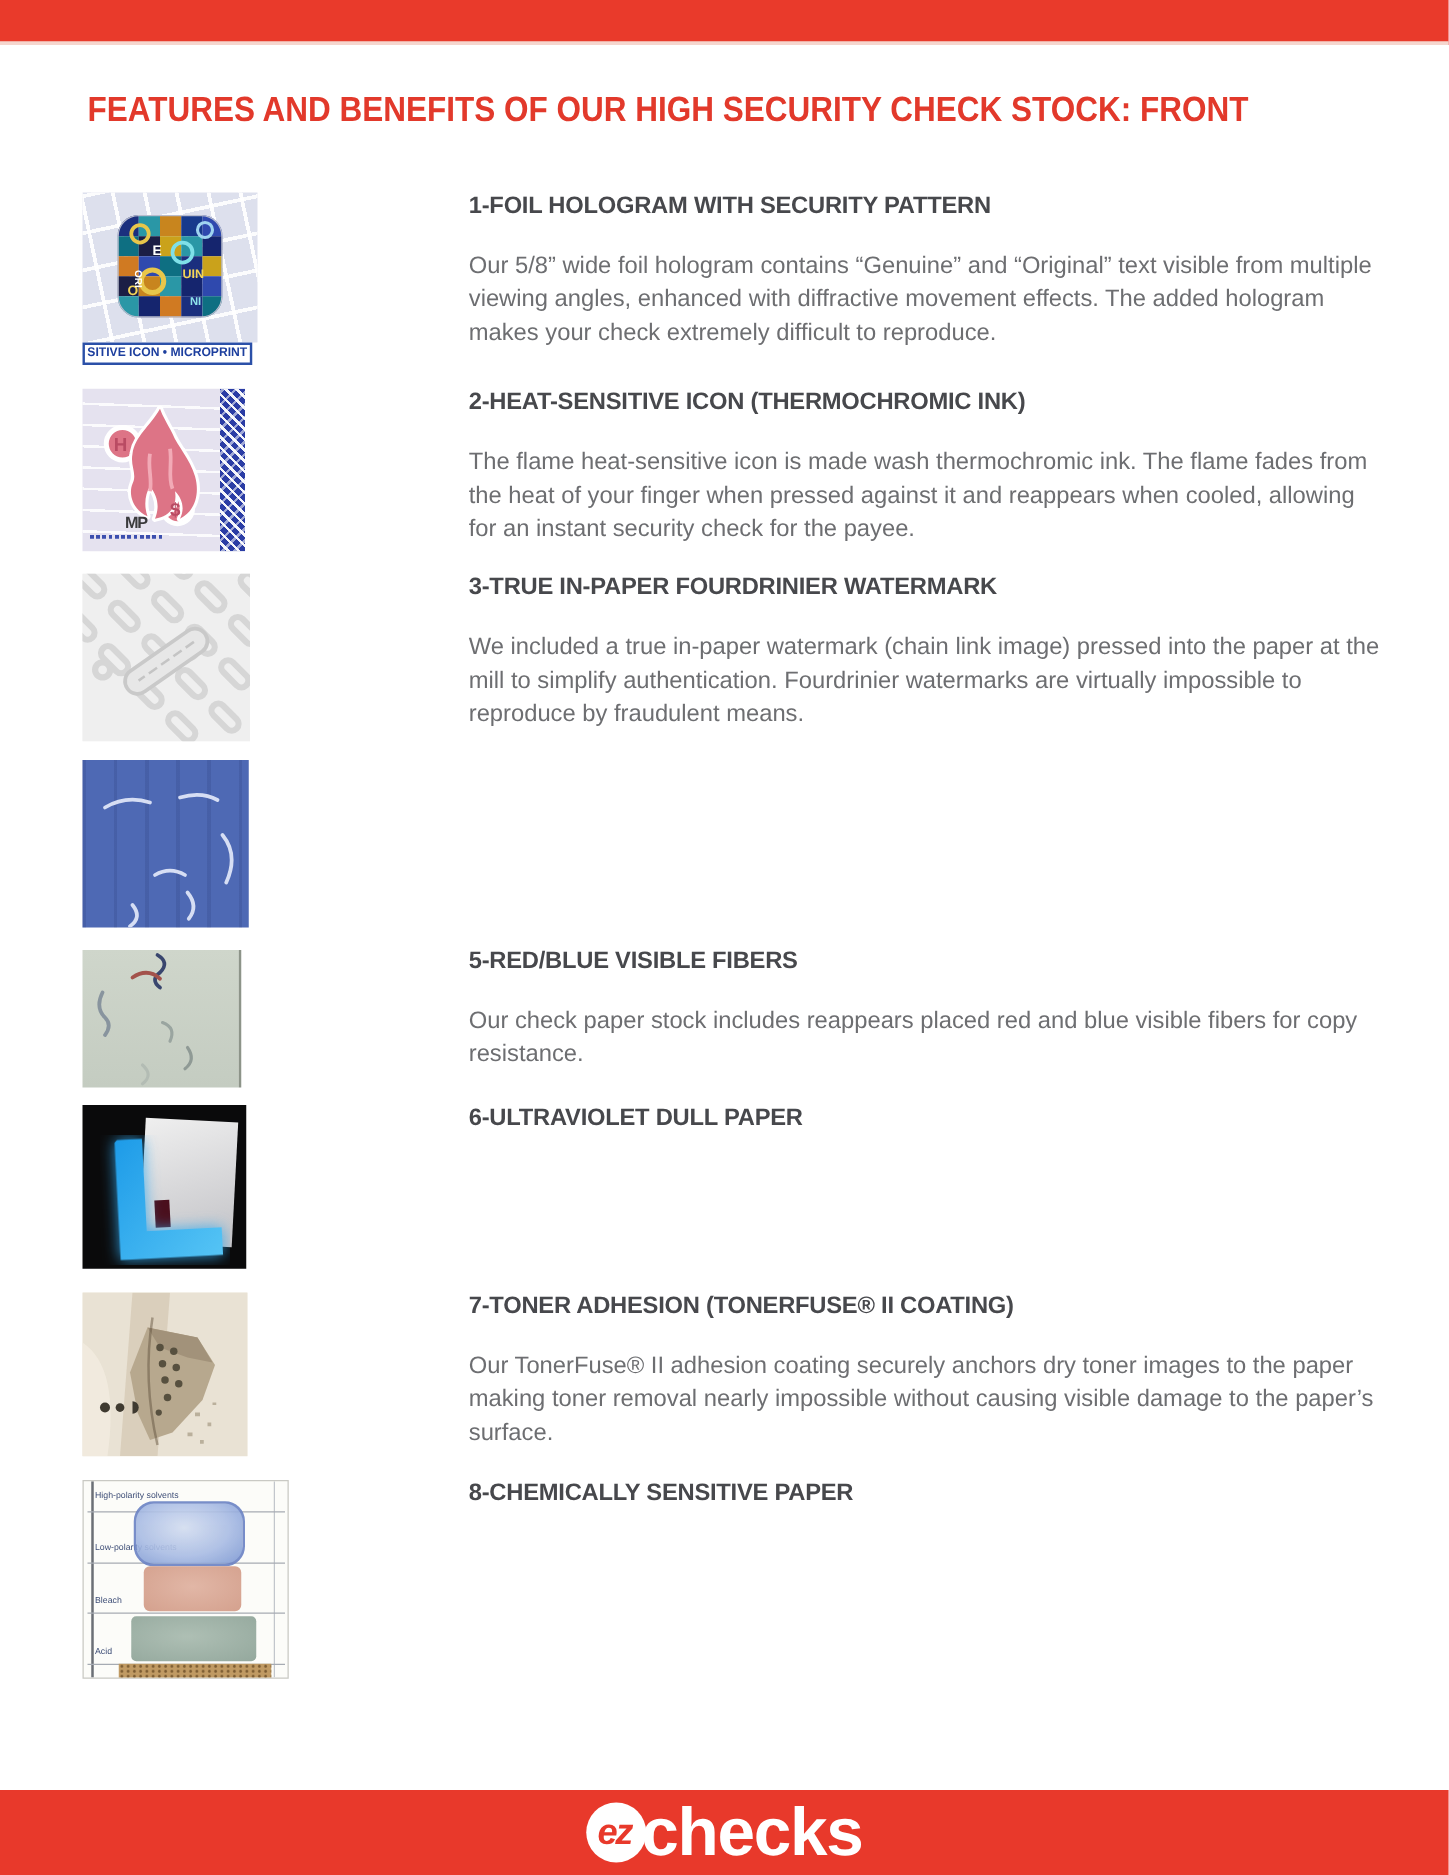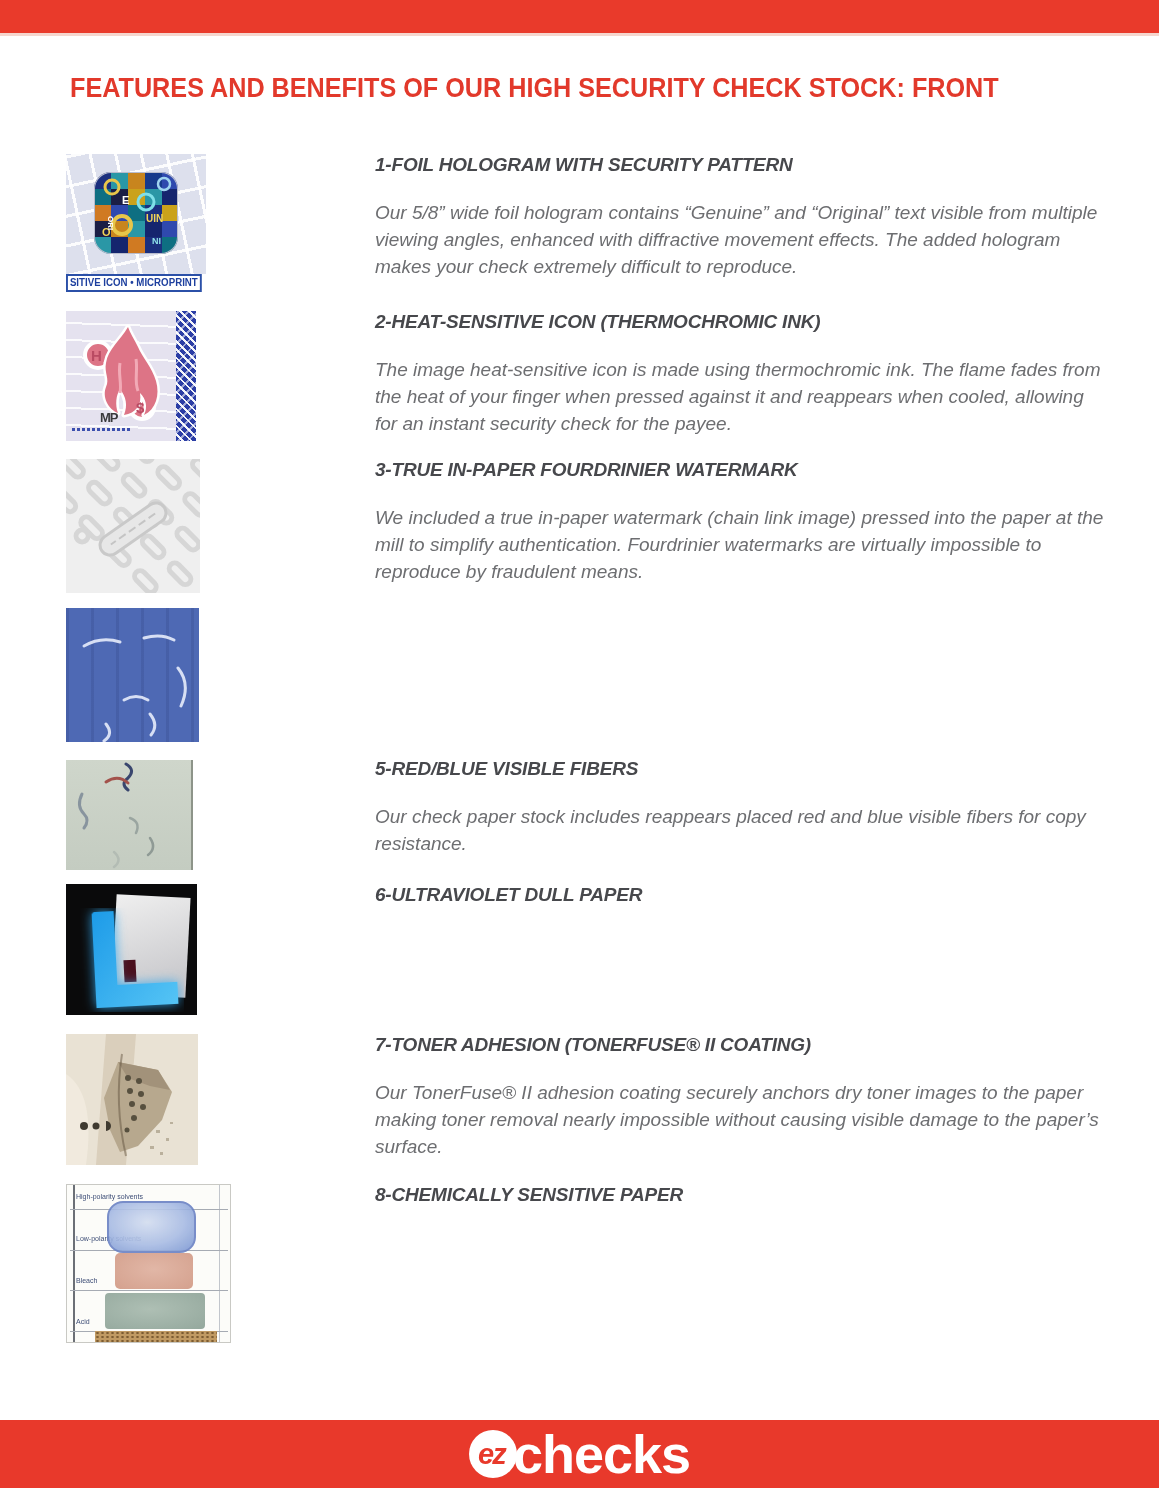--- a/index.html
+++ b/index.html
@@ -10,21 +10,21 @@
   .topbar{height:33px;background:#e93a2b;border-bottom:3px solid #f5d6ce;}
   .page-title{
     margin:36px 0 0 70px;font-size:28px;font-weight:bold;color:#e2392b;
     letter-spacing:0;transform:scaleX(.9);transform-origin:left center;white-space:nowrap;
   }
   .sections{margin-top:50px;}
   section{display:flex;align-items:flex-start;padding-left:66px;}
   .s1{min-height:157px}.s2{min-height:148px}.s3{min-height:149px}.s4{min-height:150px}
   .s5{min-height:126px}.s6{min-height:150px}.s7{min-height:150px}.s8{min-height:160px}
   .thumbcol{width:140px;flex:0 0 auto;position:relative;}
-  .textcol{margin-left:169px;width:730px;font-style:italic;}
+  .textcol{margin-left:169px;width:730px;}
   h2{font-size:19px;font-weight:bold;color:#47484c;margin:0 0 23px;letter-spacing:-0.2px;}
   .textcol p{font-size:19px;color:#6d6e71;line-height:27px;margin:0;}
 
   
   .t1{width:140px;}
   .t1-img{height:120px;position:relative;overflow:hidden;background:#dde0ed;
     background-image:
       repeating-linear-gradient(78deg, transparent 0 22px, rgba(255,255,255,.95) 22px 25px),
       repeating-linear-gradient(-12deg, transparent 0 26px, rgba(255,255,255,.9) 26px 29px);}
   .t1-holo{position:absolute;left:28px;top:18px;}
@@ -77,21 +77,21 @@
     background:radial-gradient(ellipse at 45% 40%, #d3ddf0 0%, #a9bce4 55%, #7f9ad4 95%);
     border:2px solid #6a82c4;opacity:.9;}
   .t8-salmon{left:48px;top:68px;width:78px;height:36px;border-radius:5px;
     background:radial-gradient(ellipse at 50% 45%, #e0b3a2, #d29c88);opacity:.95;}
   .t8-green{left:38px;top:108px;width:100px;height:36px;border-radius:4px;
     background:radial-gradient(ellipse at 45% 45%, #aebfb4, #94a89d);}
   .t8-speckle{left:28px;top:146px;width:122px;height:12px;background-color:#c09a63;
     background-image:radial-gradient(#7c5c32 1px, transparent 1.5px);background-size:5px 4px;}
 
   
-  .footer{position:absolute;left:0;right:0;bottom:12px;height:68px;background:#e8392b;
+  .footer{position:absolute;left:0;right:0;bottom:0;height:68px;background:#e8392b;
     display:flex;align-items:center;justify-content:center;}
   .logo{display:flex;align-items:center;}
   .logo-ez{width:48px;height:48px;border-radius:50%;background:#ffffff;color:#e8392b;
     display:flex;align-items:center;justify-content:center;font-weight:bold;font-style:italic;
     font-size:29px;letter-spacing:-2px;margin-right:-4px;padding-right:3px;box-sizing:border-box;}
   .logo-checks{color:#ffffff;font-weight:bold;font-size:54px;letter-spacing:-1px;line-height:48px;}
 </style>
 </head>
 <body>
 
@@ -173,21 +173,21 @@
             <text x="56" y="90" font-size="15" font-weight="bold" fill="#b94b63">$</text>
           </g>
         </svg>
         <div class="t2-band"></div>
         <div class="t2-mp">MP</div>
         <div class="t2-micro"></div>
       </div>
     </div>
     <div class="textcol">
       <h2>2-HEAT-SENSITIVE ICON (THERMOCHROMIC INK)</h2>
-      <p>The image heat-sensitive icon is made using thermochromic ink. The flame fades from the heat of your finger when pressed against it and reappears when cooled, allowing for an instant security check for the payee.</p>
+      <p>The flame heat-sensitive icon is made wash thermochromic ink. The flame fades from the heat of your finger when pressed against it and reappears when cooled, allowing for an instant security check for the payee.</p>
     </div>
   </section>
 
   <section class="s3">
     <div class="thumbcol">
       <svg class="t3" width="134" height="134" viewBox="0 0 134 134">
         <rect width="134" height="134" fill="#efefef"></rect>
         <g stroke="#d6d6d6" stroke-width="5" fill="none" transform="rotate(45 67 67)">
           <g>
             <rect x="-50" y="-28" width="26" height="11" rx="5.5"></rect>

